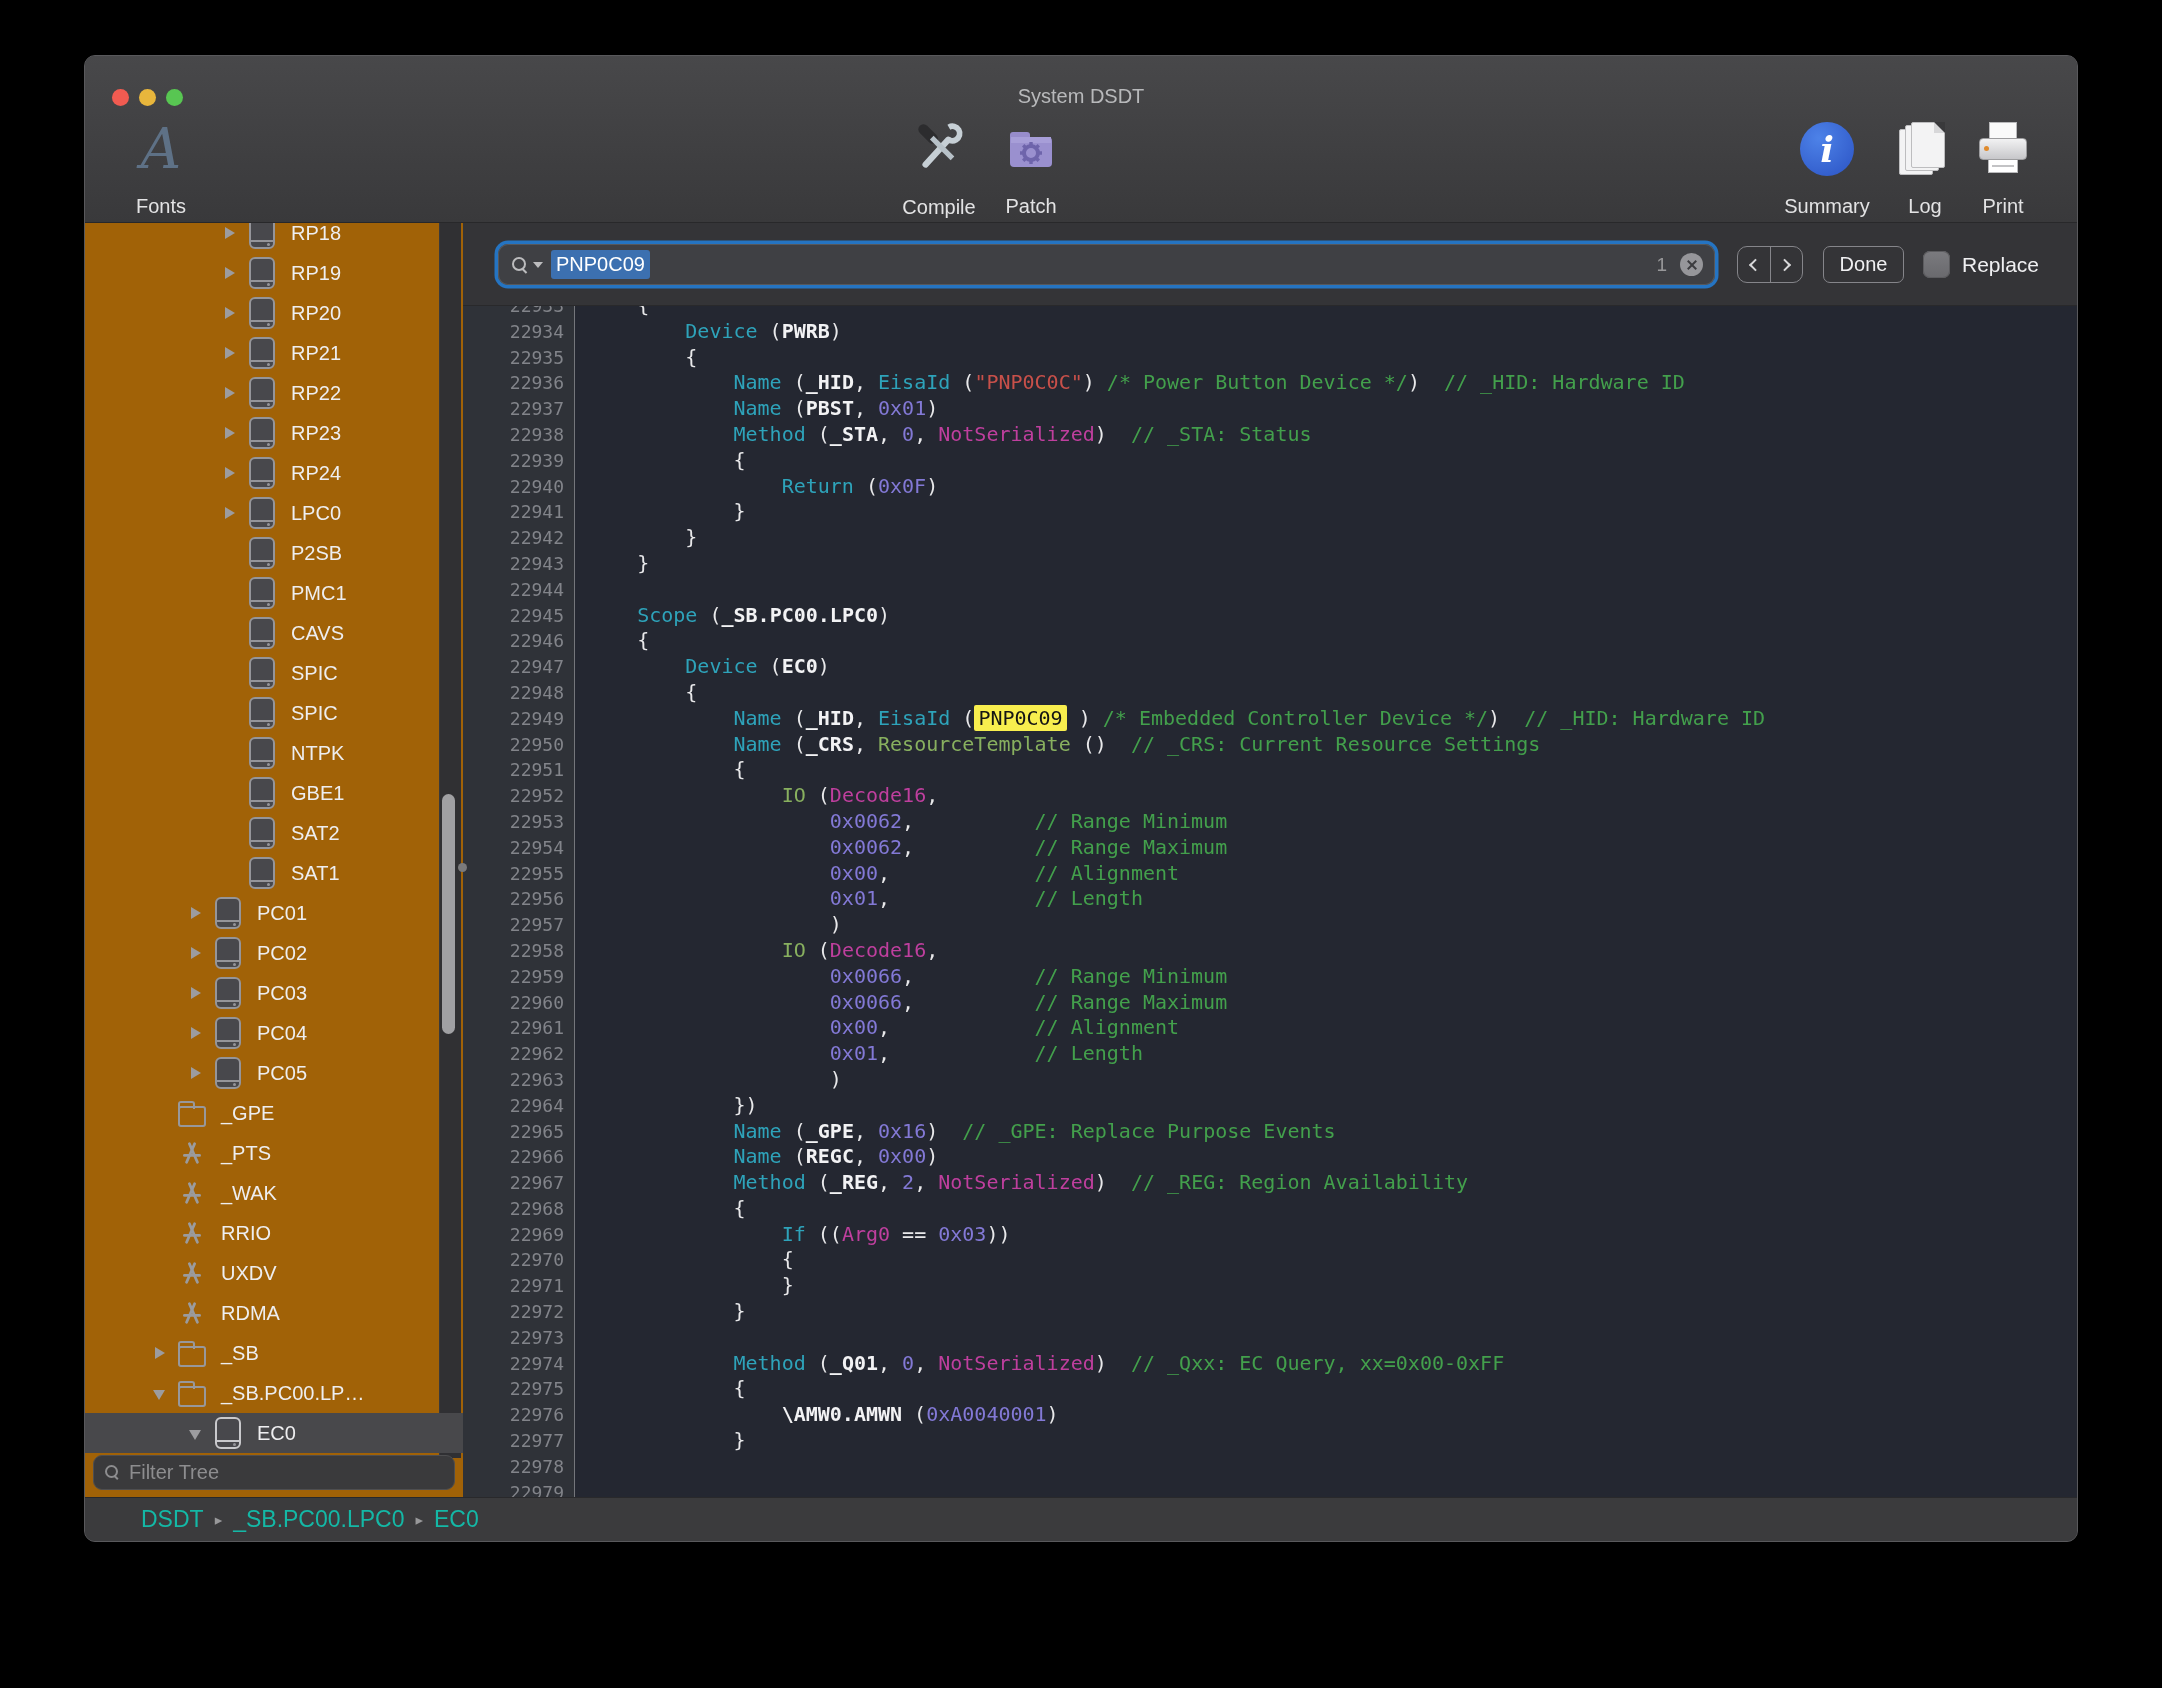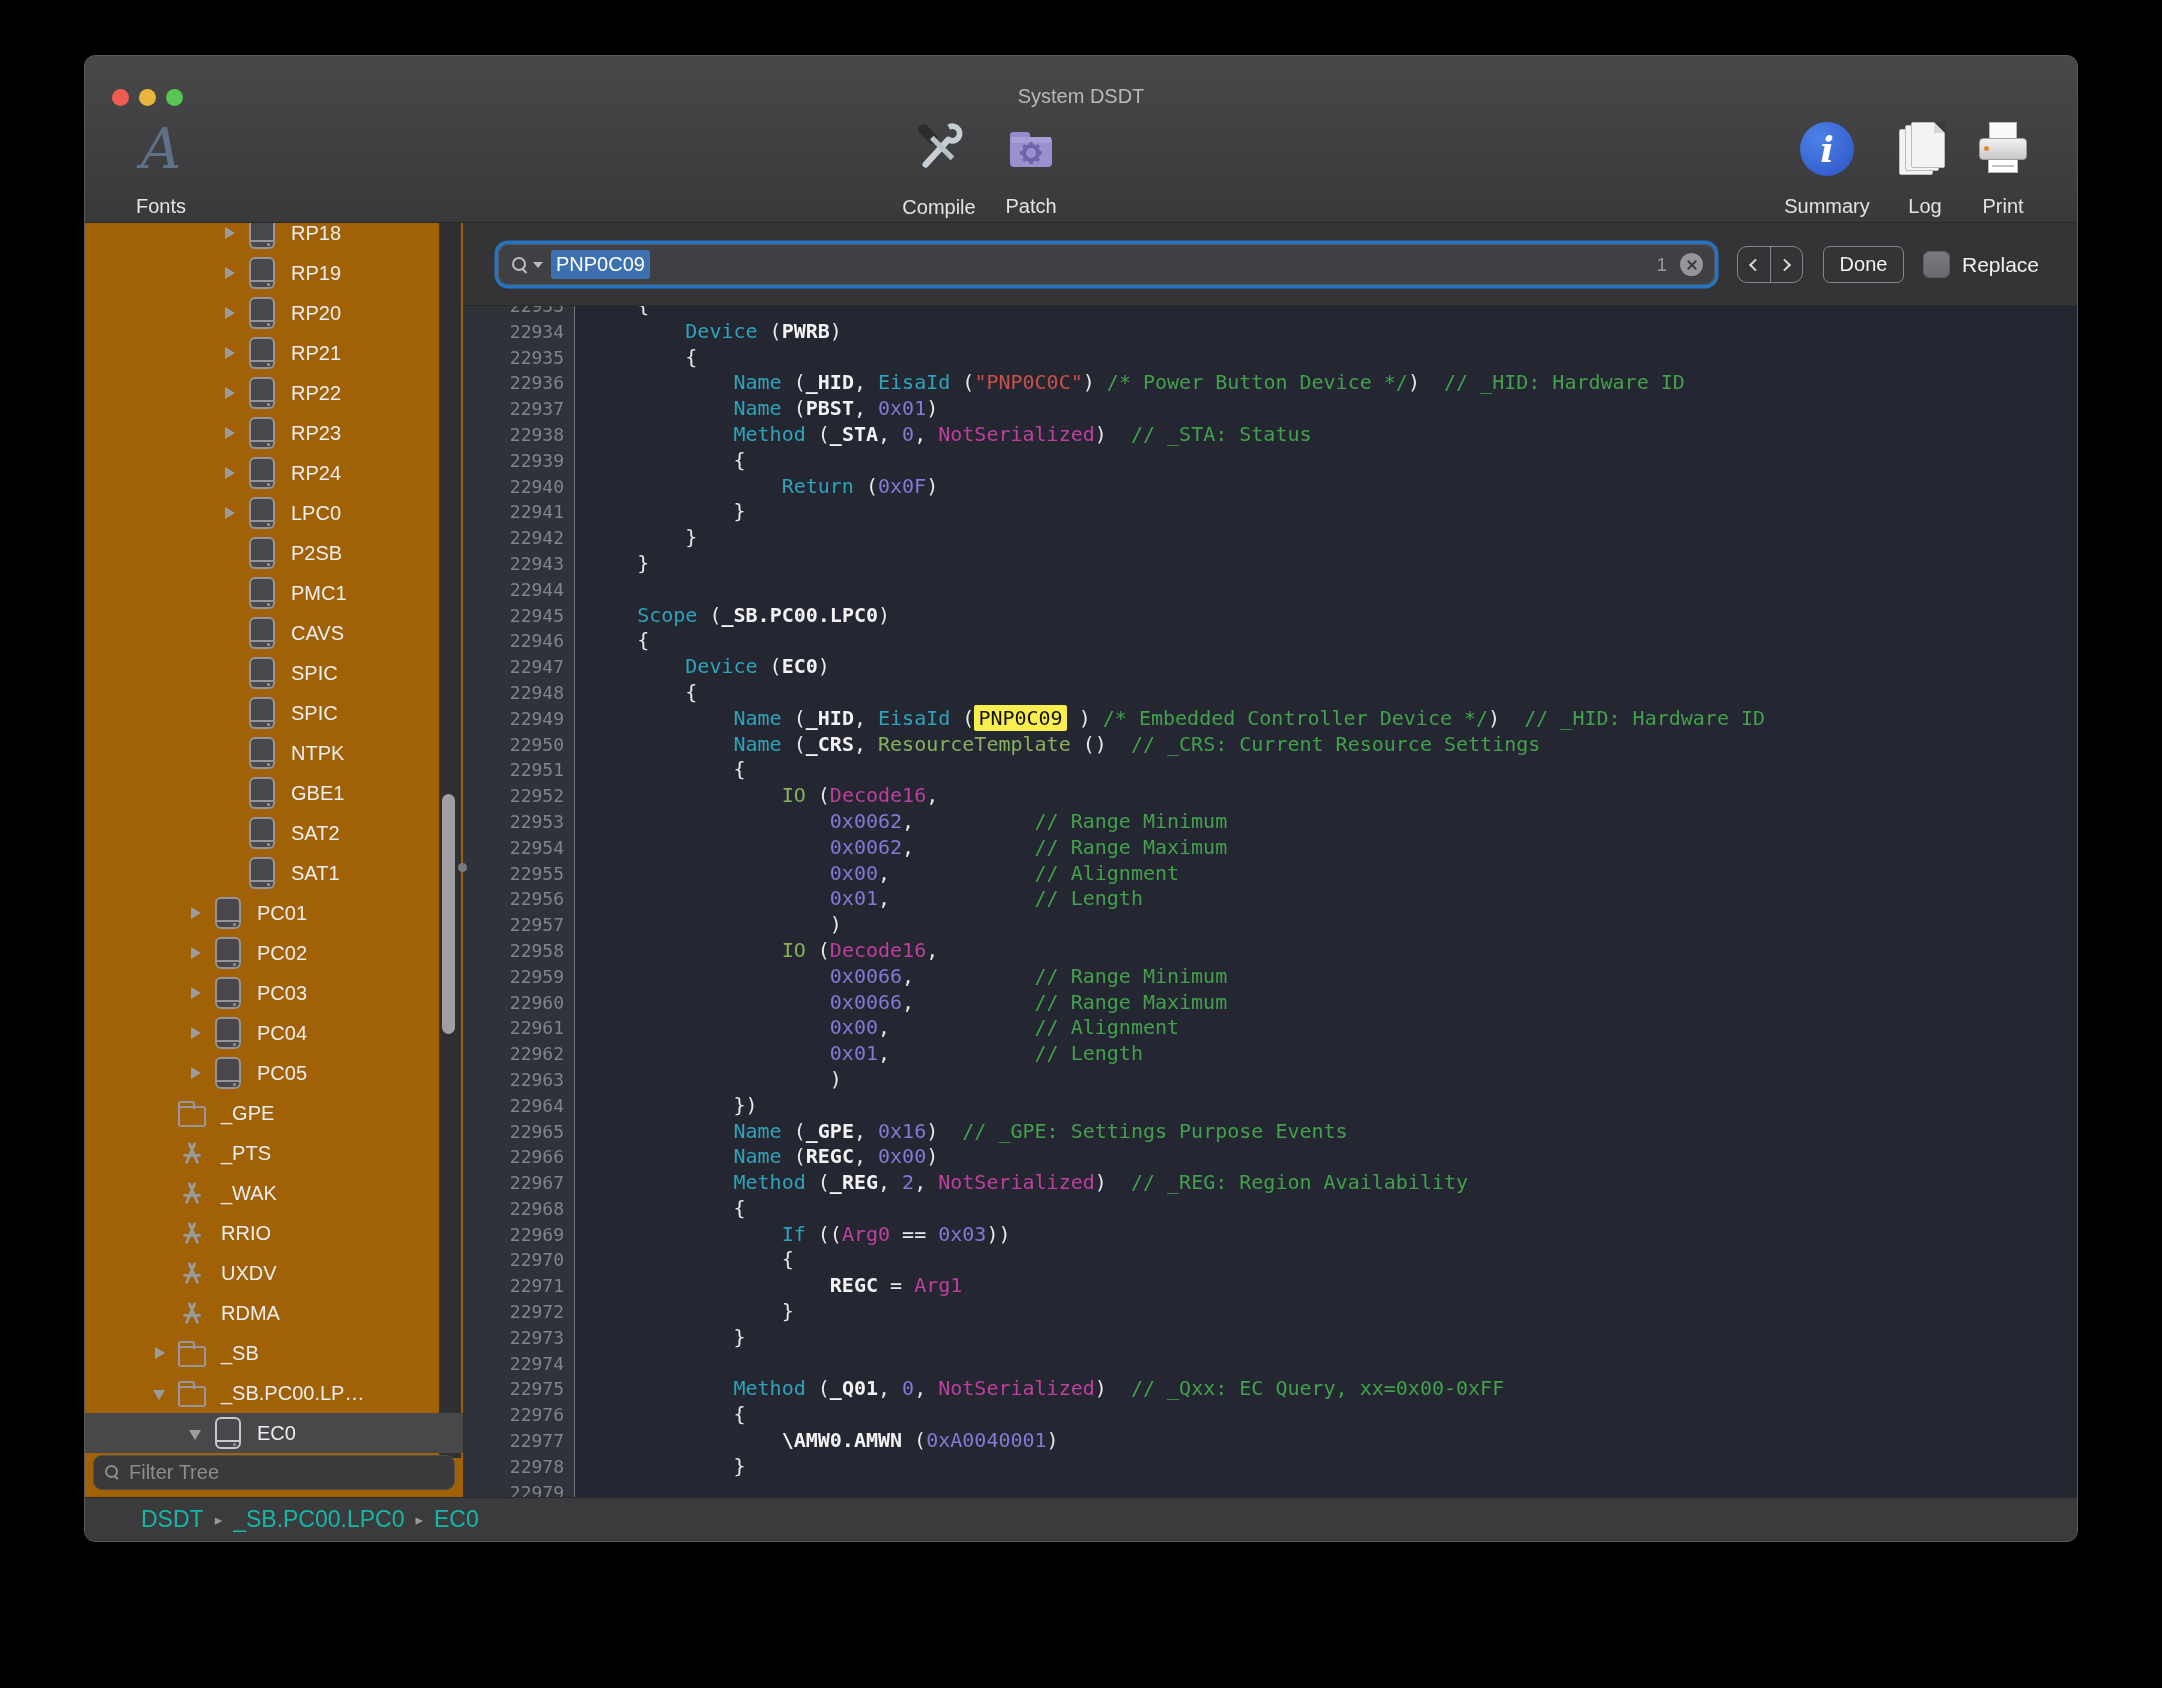--- a/index.html
+++ b/index.html
@@ -571,27 +571,26 @@
           <div class="cl"><span class="sg-p">                    </span><span class="sg-n">0x00</span><span class="sg-p">,            </span><span class="sg-c">// Alignment</span></div>
           <div class="cl"><span class="sg-p">                    </span><span class="sg-n">0x01</span><span class="sg-p">,            </span><span class="sg-c">// Length</span></div>
           <div class="cl"><span class="sg-p">                    )</span></div>
           <div class="cl"><span class="sg-p">                </span><span class="sg-o">IO</span><span class="sg-p"> (</span><span class="sg-m">Decode16</span><span class="sg-p">,</span></div>
           <div class="cl"><span class="sg-p">                    </span><span class="sg-n">0x0066</span><span class="sg-p">,          </span><span class="sg-c">// Range Minimum</span></div>
           <div class="cl"><span class="sg-p">                    </span><span class="sg-n">0x0066</span><span class="sg-p">,          </span><span class="sg-c">// Range Maximum</span></div>
           <div class="cl"><span class="sg-p">                    </span><span class="sg-n">0x00</span><span class="sg-p">,            </span><span class="sg-c">// Alignment</span></div>
           <div class="cl"><span class="sg-p">                    </span><span class="sg-n">0x01</span><span class="sg-p">,            </span><span class="sg-c">// Length</span></div>
           <div class="cl"><span class="sg-p">                    )</span></div>
           <div class="cl"><span class="sg-p">            })</span></div>
-          <div class="cl"><span class="sg-p">            </span><span class="sg-k">Name</span><span class="sg-p"> (</span><span class="sg-b">_GPE</span><span class="sg-p">, </span><span class="sg-n">0x16</span><span class="sg-p">)  </span><span class="sg-c">// _GPE: Settings Purpose Events</span></div>
+          <div class="cl"><span class="sg-p">            </span><span class="sg-k">Name</span><span class="sg-p"> (</span><span class="sg-b">_GPE</span><span class="sg-p">, </span><span class="sg-n">0x16</span><span class="sg-p">)  </span><span class="sg-c">// _GPE: Replace Purpose Events</span></div>
           <div class="cl"><span class="sg-p">            </span><span class="sg-k">Name</span><span class="sg-p"> (</span><span class="sg-b">REGC</span><span class="sg-p">, </span><span class="sg-n">0x00</span><span class="sg-p">)</span></div>
           <div class="cl"><span class="sg-p">            </span><span class="sg-k">Method</span><span class="sg-p"> (</span><span class="sg-b">_REG</span><span class="sg-p">, </span><span class="sg-n">2</span><span class="sg-p">, </span><span class="sg-m">NotSerialized</span><span class="sg-p">)  </span><span class="sg-c">// _REG: Region Availability</span></div>
           <div class="cl"><span class="sg-p">            {</span></div>
           <div class="cl"><span class="sg-p">                </span><span class="sg-k">If</span><span class="sg-p"> ((</span><span class="sg-m">Arg0</span><span class="sg-p"> == </span><span class="sg-n">0x03</span><span class="sg-p">))</span></div>
           <div class="cl"><span class="sg-p">                {</span></div>
-          <div class="cl"><span class="sg-p">                    </span><span class="sg-b">REGC</span><span class="sg-p"> = </span><span class="sg-m">Arg1</span></div>
           <div class="cl"><span class="sg-p">                }</span></div>
           <div class="cl"><span class="sg-p">            }</span></div>
           <div class="cl"></div>
           <div class="cl"><span class="sg-p">            </span><span class="sg-k">Method</span><span class="sg-p"> (</span><span class="sg-b">_Q01</span><span class="sg-p">, </span><span class="sg-n">0</span><span class="sg-p">, </span><span class="sg-m">NotSerialized</span><span class="sg-p">)  </span><span class="sg-c">// _Qxx: EC Query, xx=0x00-0xFF</span></div>
           <div class="cl"><span class="sg-p">            {</span></div>
           <div class="cl"><span class="sg-p">                </span><span class="sg-b">\AMW0.AMWN</span><span class="sg-p"> (</span><span class="sg-n">0xA0040001</span><span class="sg-p">)</span></div>
           <div class="cl"><span class="sg-p">            }</span></div>
           <div class="cl"></div>
         </div>
     </div>

